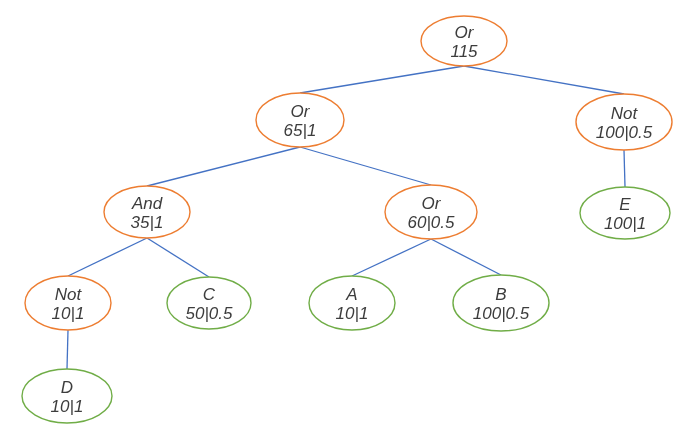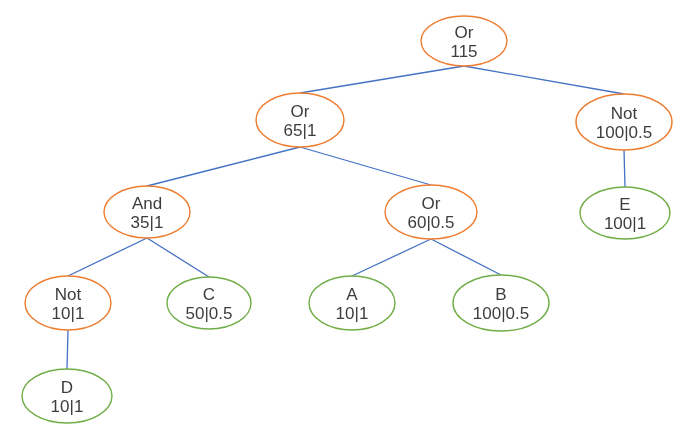--- a/index.html
+++ b/index.html
@@ -10,20 +10,21 @@
   body {
     width: 681px;
     height: 437px;
     overflow: hidden;
     font-family: "Liberation Sans", sans-serif;
   }
   #diagram-wrap {
     width: 681px;
     height: 437px;
     position: relative;
+    font-style: italic;
   }
   svg {
     display: block;
   }
   .node-text {
     font-family: "Liberation Sans", sans-serif;
     font-size: 17px;
     fill: #3d3d3d;
   }
 </style>

